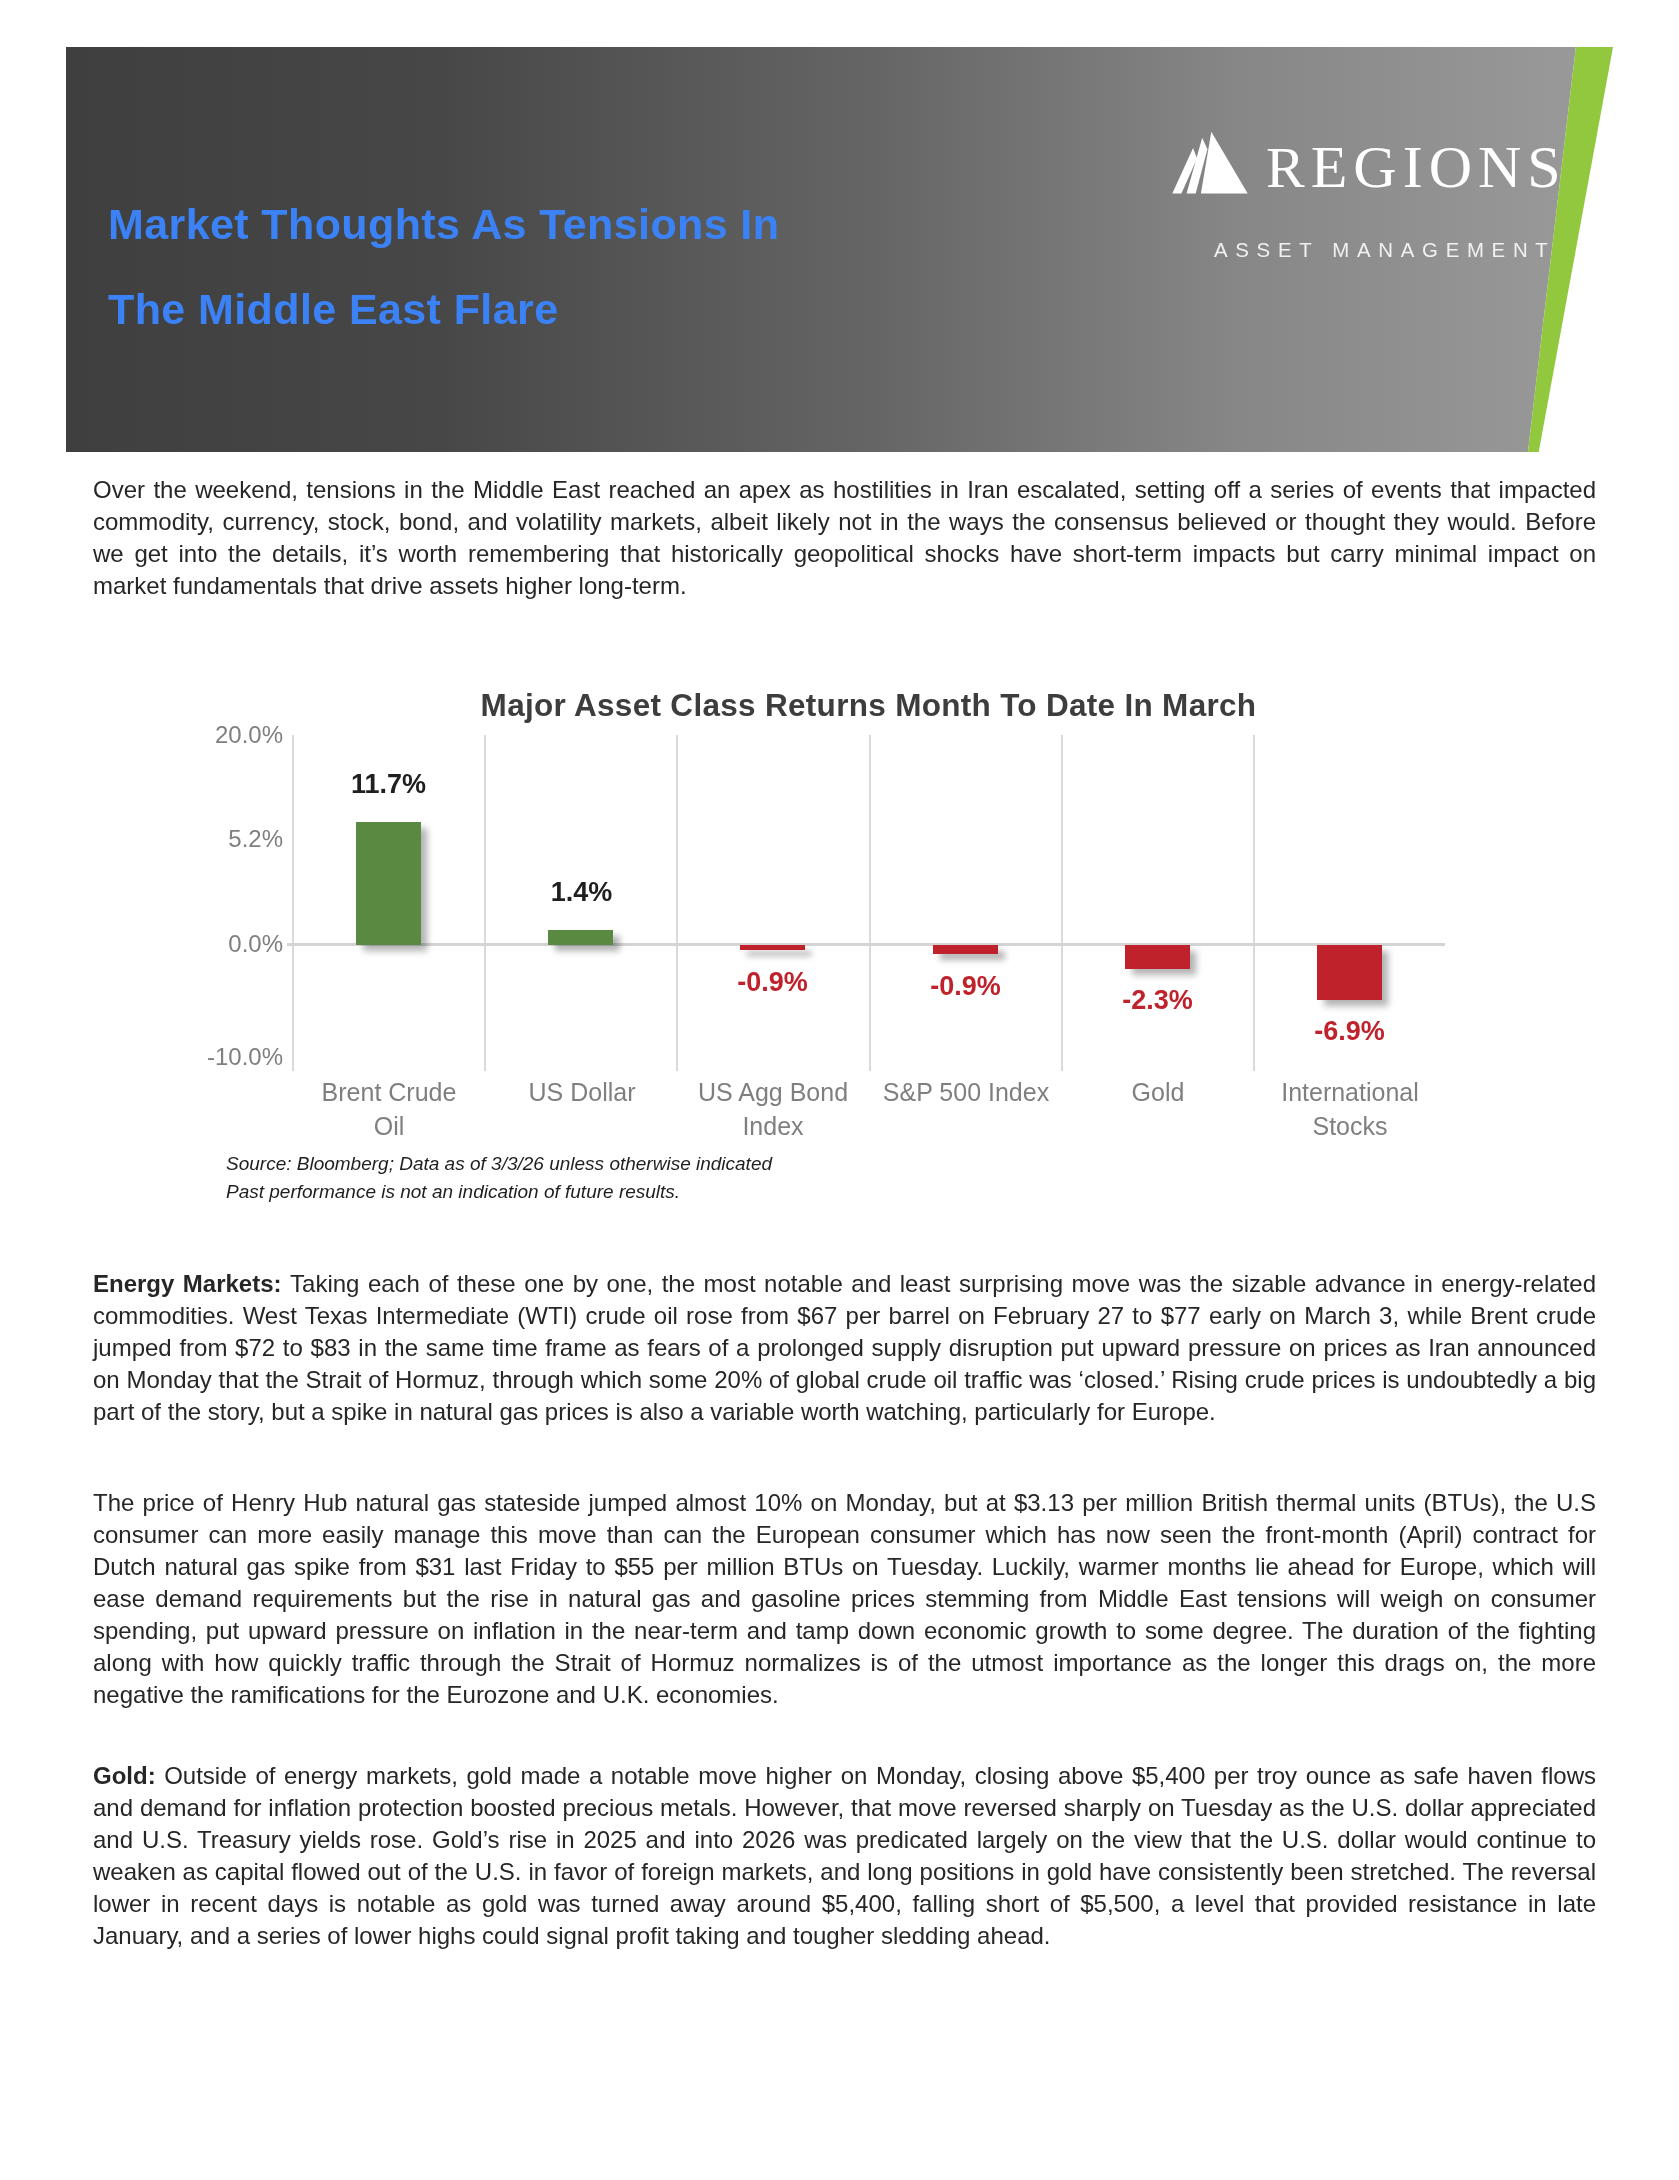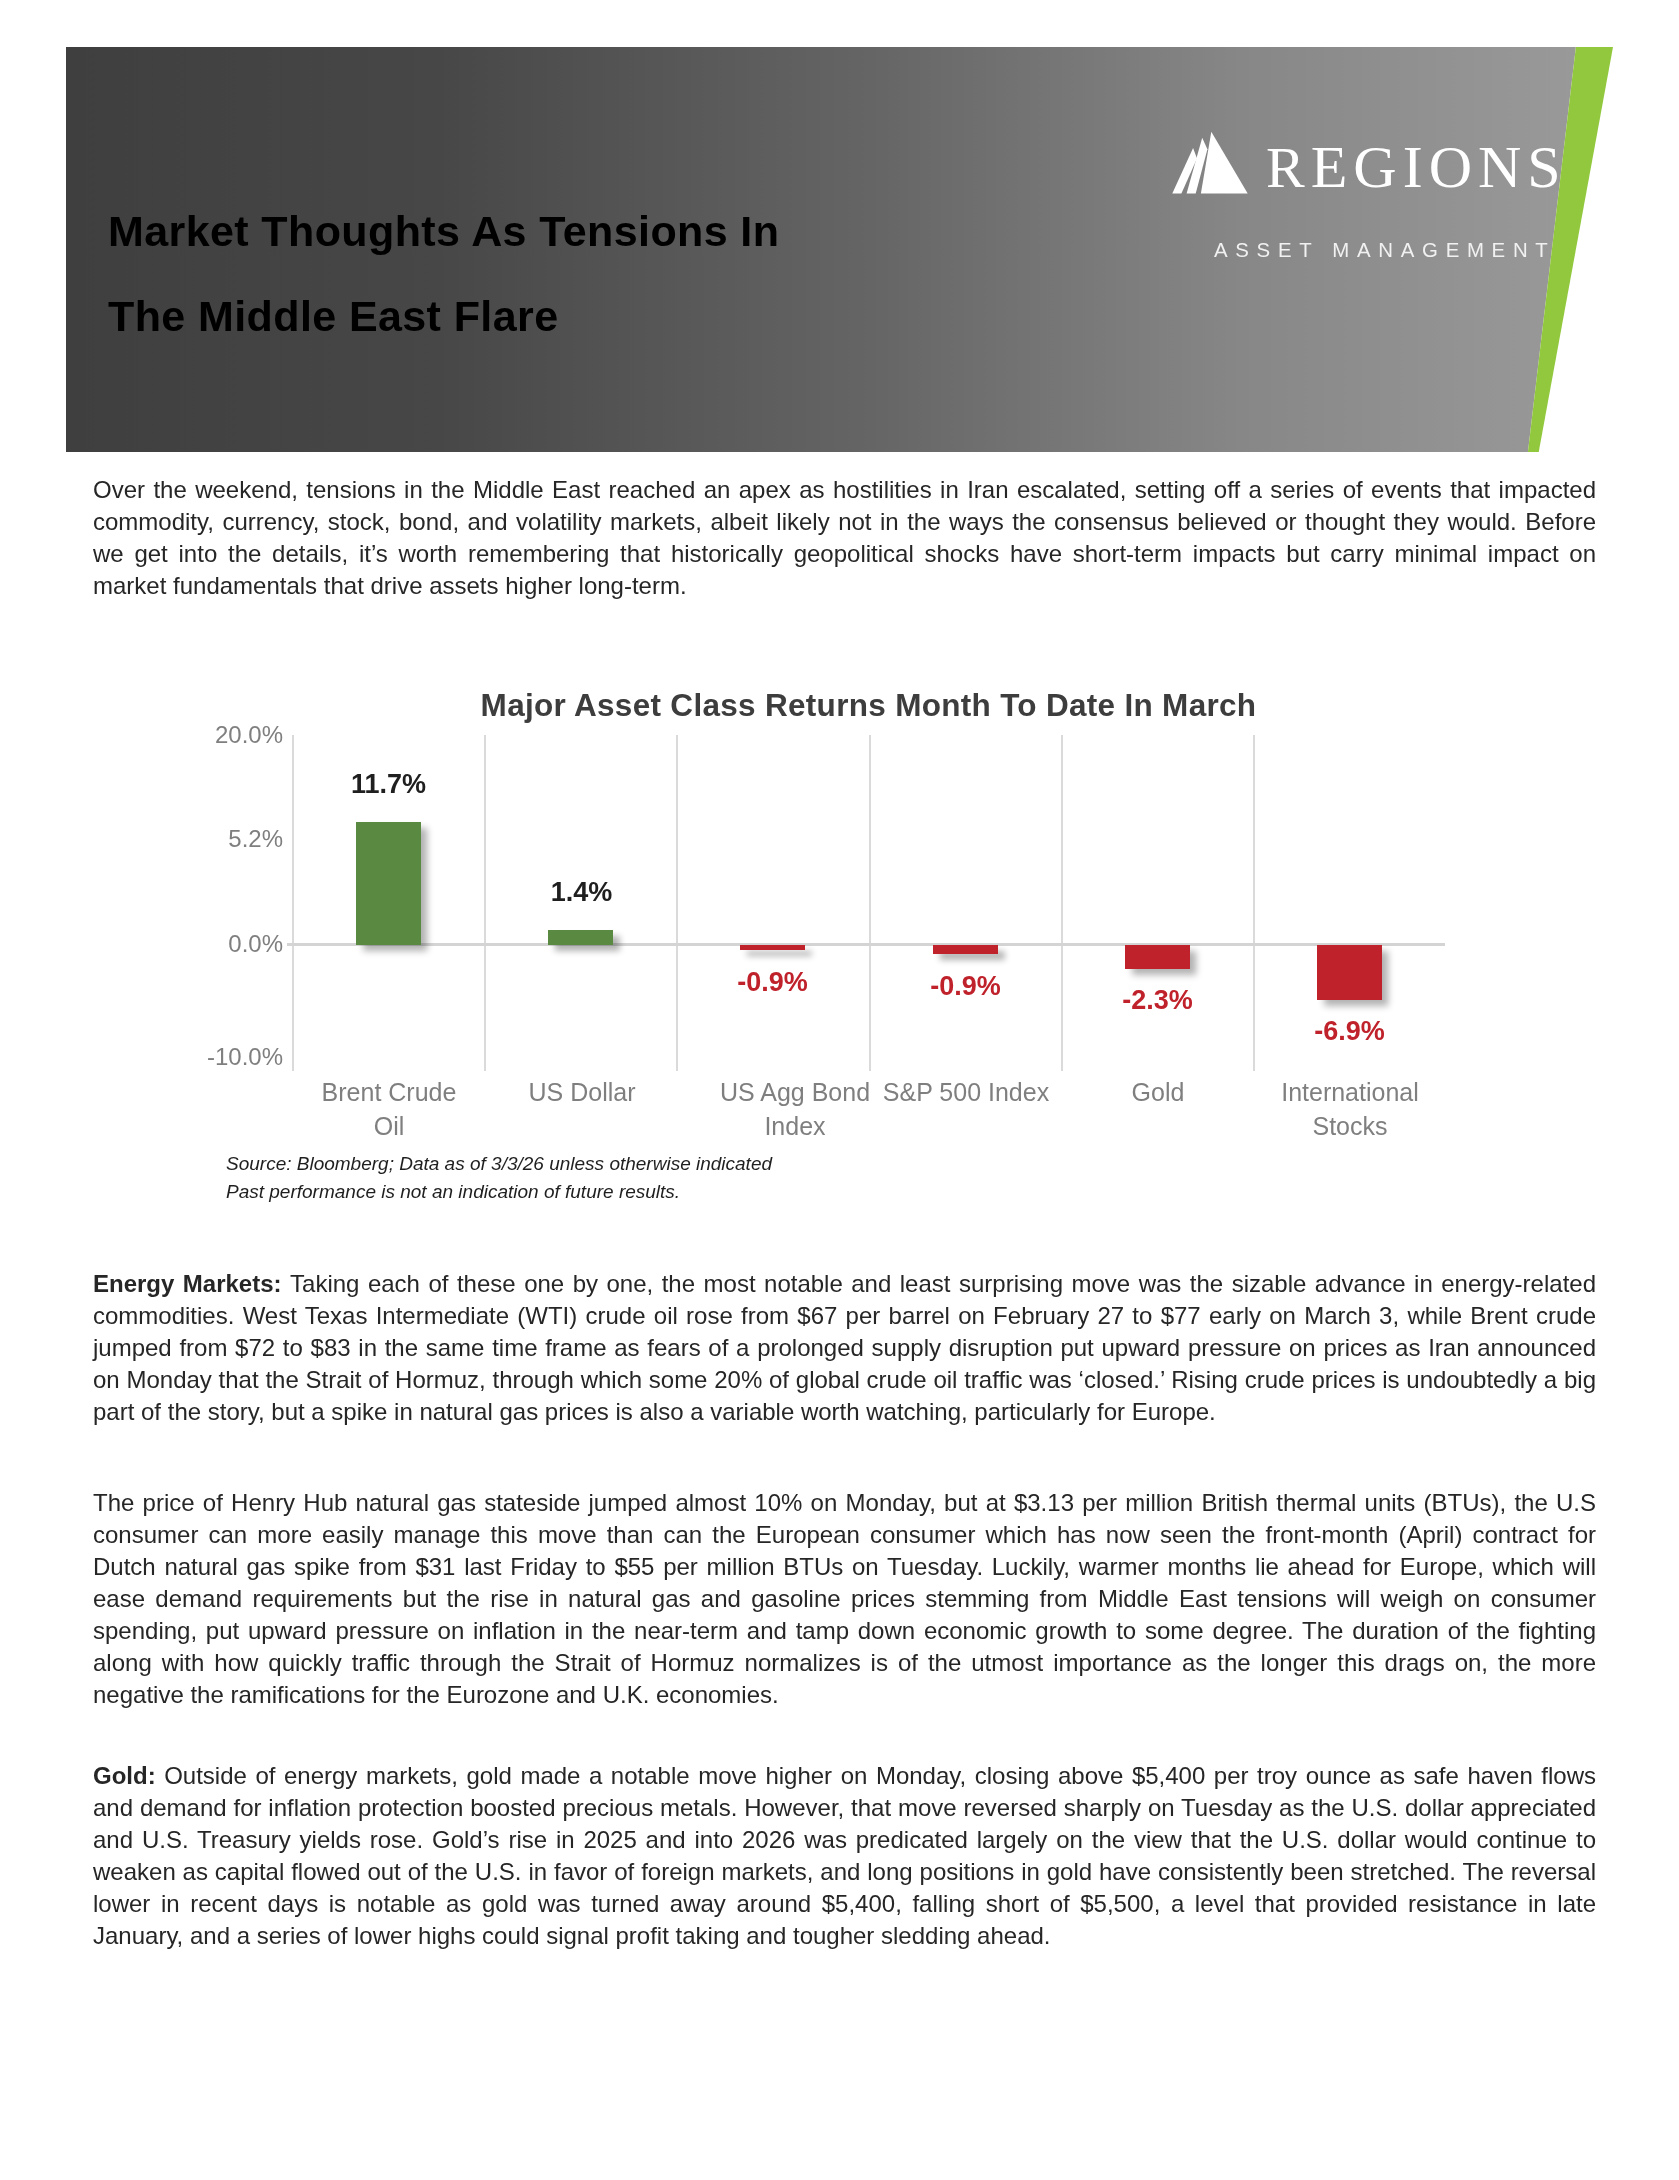--- a/index.html
+++ b/index.html
@@ -12,21 +12,21 @@
   .header{position:absolute;left:66px;top:47px;width:1547px;height:405px}
   .header-gray{
     position:absolute;inset:0;
     background:linear-gradient(90deg,#3f3f3f 0%,#474747 24%,#656565 52%,#878787 76%,#9b9b9b 100%);
     clip-path:polygon(0 0,97.6% 0,94.5% 100%,0 100%);
   }
   .header-green{
     position:absolute;inset:0;background:#92c83e;
     clip-path:polygon(97.6% 0,100% 0,95.2% 100%,94.5% 100%);
   }
-  .header-title{position:absolute;left:42px;top:142px;color:#000000;font-weight:700;
+  .header-title{position:absolute;left:42px;top:135px;color:#3b82f6;font-weight:700;
     font-size:43px;line-height:85px;letter-spacing:0.4px;white-space:nowrap}
 
   .logo{position:absolute;left:1105px;top:83px;width:409px}
   .logo-row{display:flex;align-items:flex-end;gap:17px}
   .logo-icon svg{display:block}
   .logo-word{color:#ffffff;font-family:"Liberation Serif",serif;letter-spacing:6px;line-height:.95;white-space:nowrap}
   .logo-word .cap{font-size:58px}
   .logo-word .rest{font-size:60px}
   .logo-sub{margin:43px 0 0 43px;color:#f1f1f1;font-size:20.4px;letter-spacing:7.7px;white-space:nowrap}
 
@@ -115,21 +115,21 @@
       <div class="bar neg" style="left: 1025px; height: 55px; top: 210px; background: rgb(192, 34, 43);"></div>
       <div class="bar-label neg" style="left: 961px; top: 281px; color: rgb(192, 34, 43);">-6.9%</div>
     </div>
 <div class="ytick" style="top: 31.5px;">20.0%</div>
     <div class="ytick" style="top: 136px;">5.2%</div>
     <div class="ytick" style="top: 241px;">0.0%</div>
     <div class="ytick" style="top: 346px; margin-top: 8px;">-10.0%</div>
     <div class="cat" style="left: 292px;">Brent Crude
 Oil</div>
     <div class="cat" style="left: 485px;">US Dollar</div>
-    <div class="cat" style="left: 698px; text-align: center;">US Agg Bond
+    <div class="cat" style="left: 676px; text-align: center;">US Agg Bond
 Index</div>
     <div class="cat" style="left: 869px;">S&amp;P 500 Index</div>
     <div class="cat" style="left: 1061px;">Gold</div>
     <div class="cat" style="left: 1253px;">International
 Stocks</div>
   </section>
 
 <div class="source">
   <div>Source: Bloomberg; Data as of 3/3/26 unless otherwise indicated</div>
   <div>Past performance is not an indication of future results.</div>

